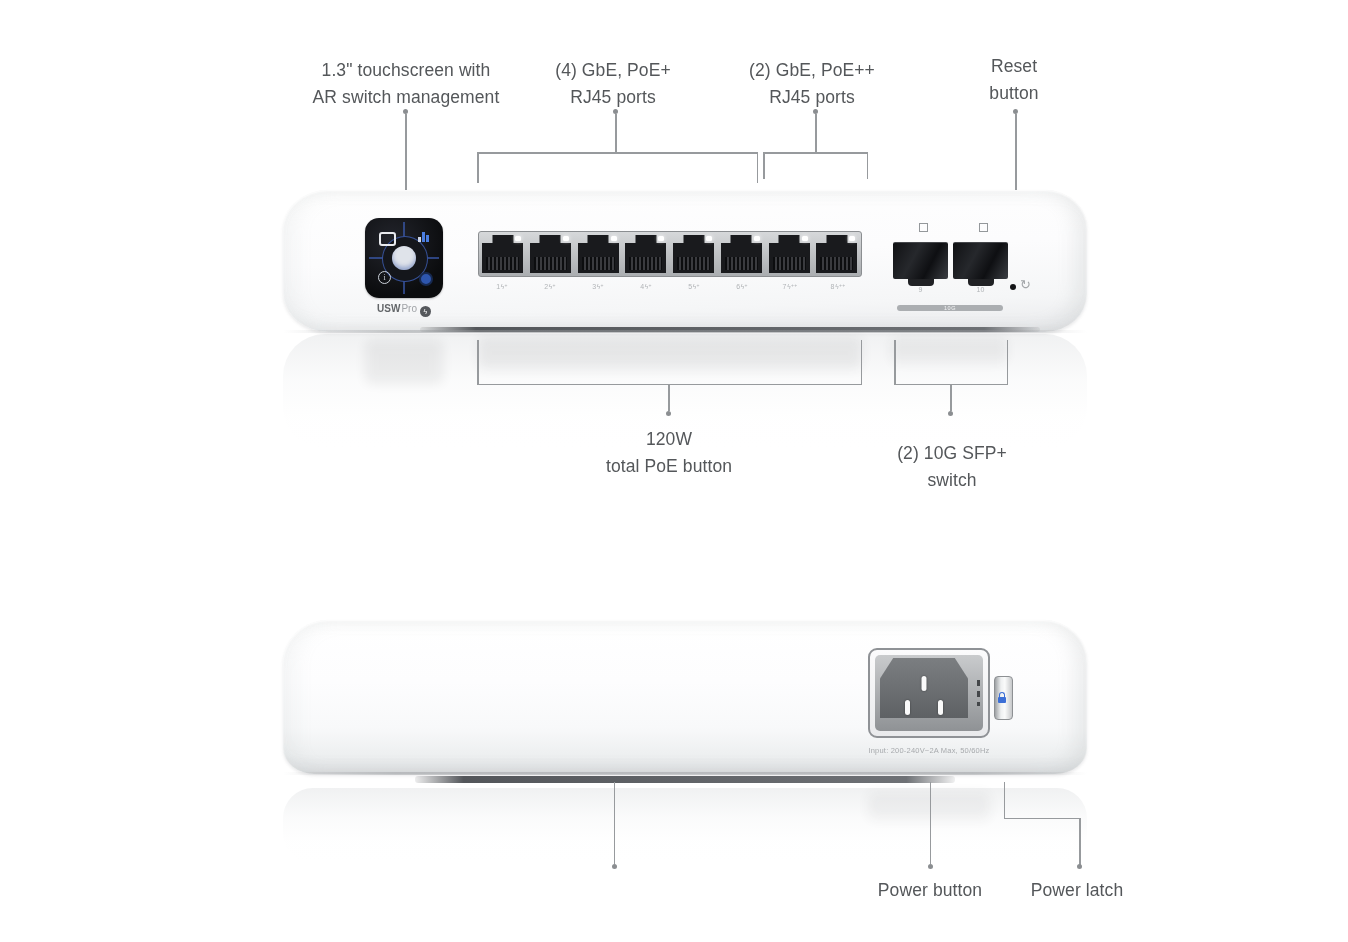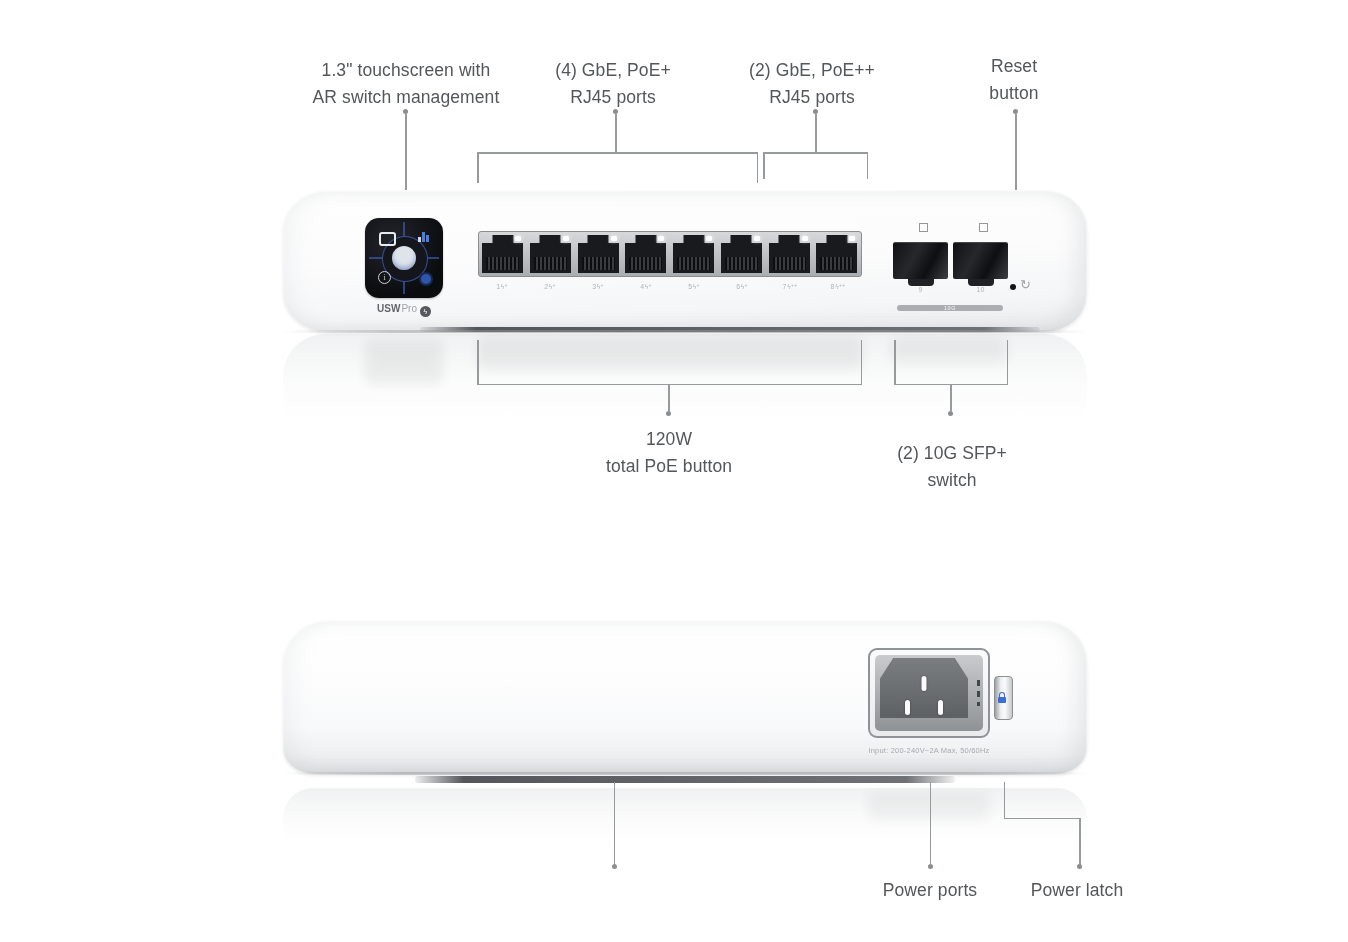--- a/index.html
+++ b/index.html
@@ -282,21 +282,21 @@
   <div class="reflection" style="top:788px;height:75px;border-radius:30px;">
     <div class="ghost" style="left:585px;top:4px;width:122px;height:28px;background:#303236;opacity:.05;"></div>
   </div>
 
   <div class="cl v" style="left:613.5px;top:782px;height:82px;"></div>
   <span class="dot" style="left:611.5px;top:864px;"></span>
 
   <div class="cl v" style="left:929.5px;top:782px;height:82px;"></div>
   <span class="dot" style="left:927.5px;top:864px;"></span>
   <div class="note" style="left:850px;top:877px;width:160px;">
-    <div>Power ports</div>
+    <div>Power button</div>
   </div>
 
   <div class="cl v" style="left:1003.5px;top:782px;height:37px;"></div>
   <div class="cl h" style="left:1003.5px;top:817.5px;width:77px;"></div>
   <div class="cl v" style="left:1079px;top:817.5px;height:48px;"></div>
   <span class="dot" style="left:1077px;top:864px;"></span>
   <div class="note" style="left:997px;top:877px;width:160px;">
     <div>Power latch</div>
   </div>
 

